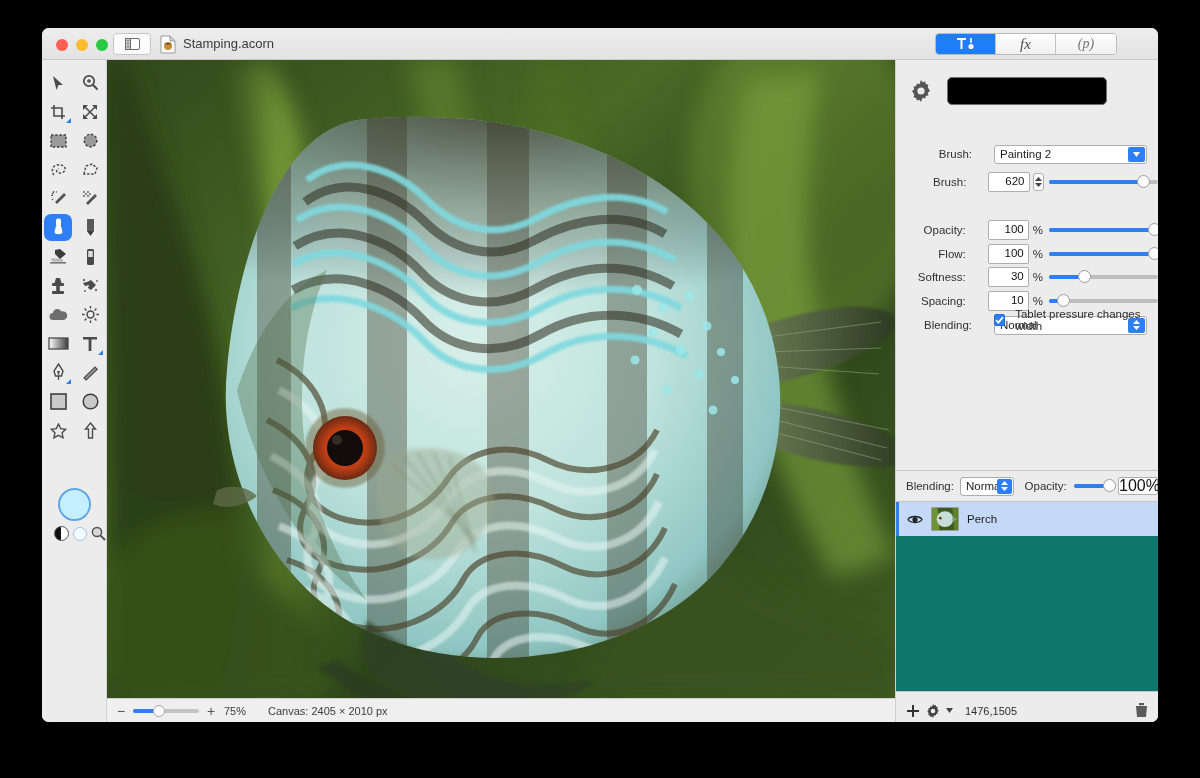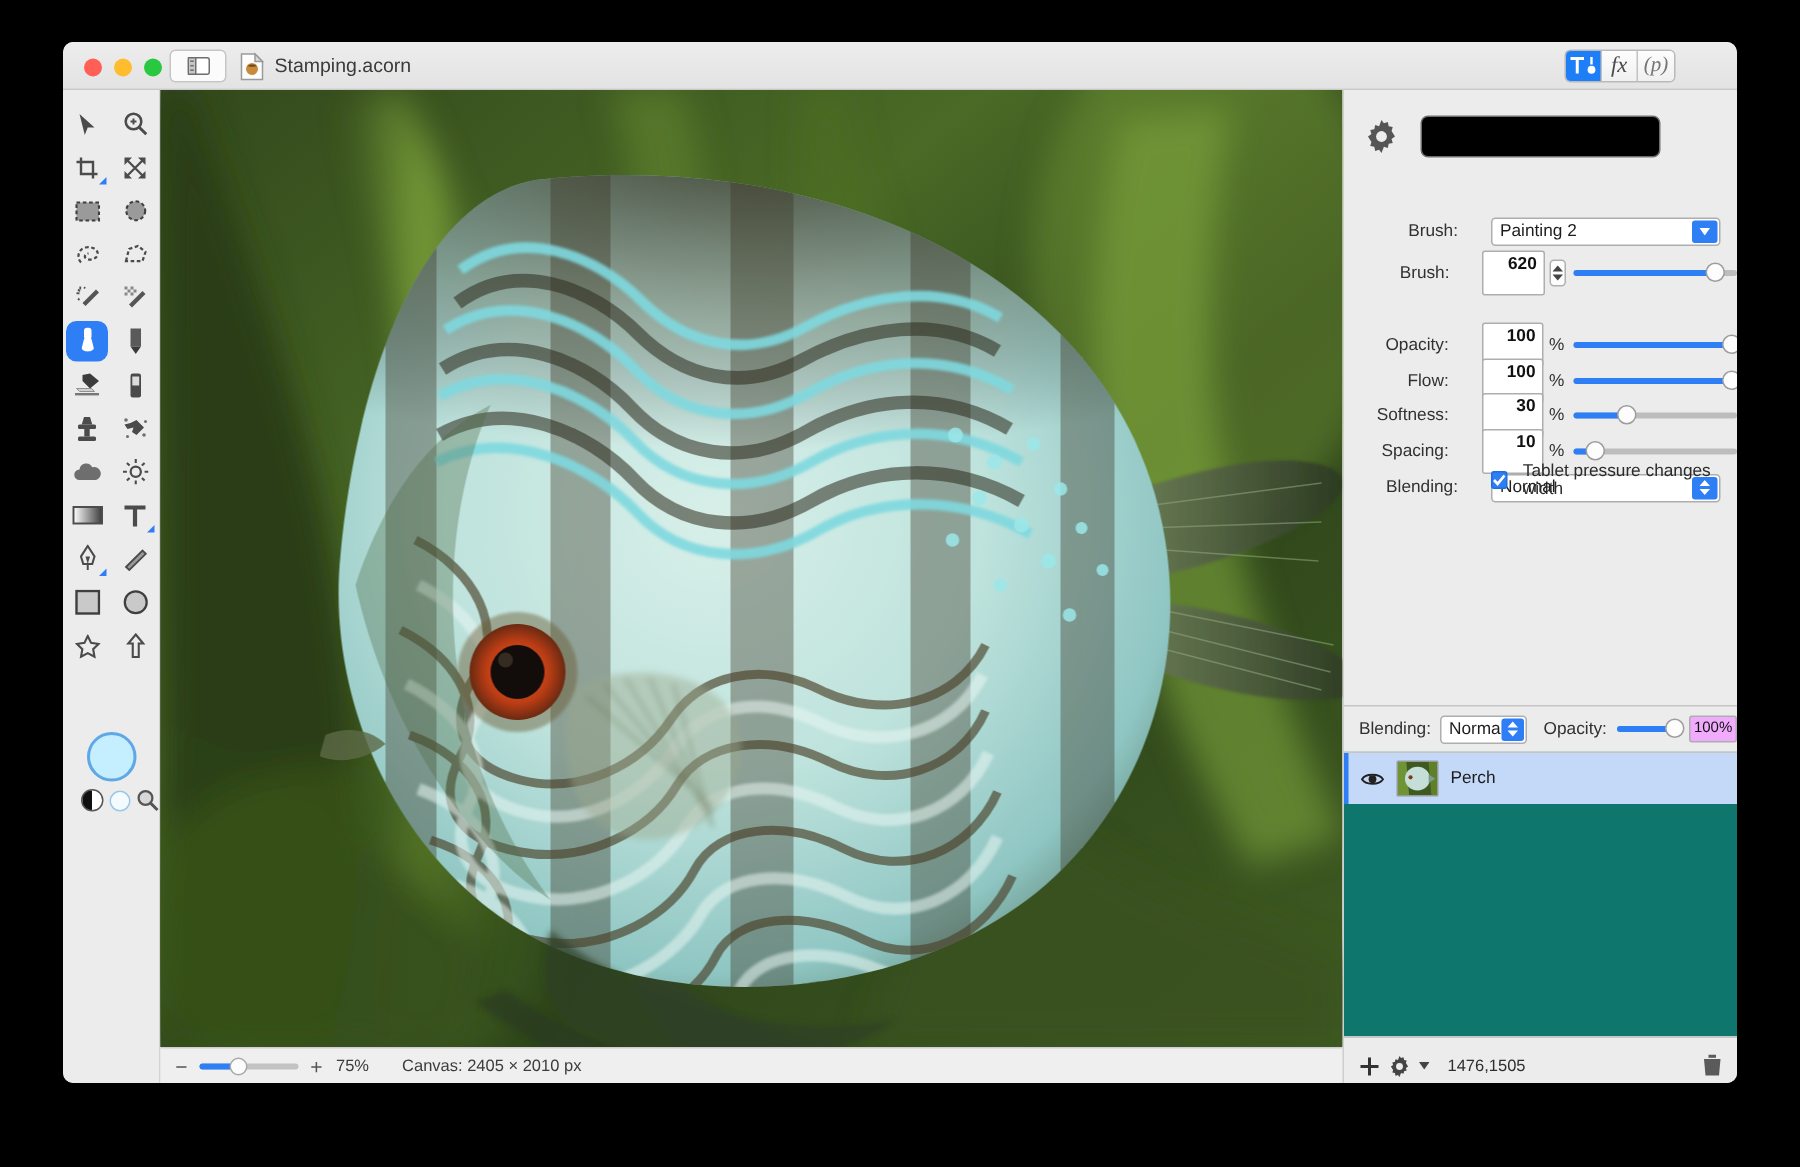--- a/index.html
+++ b/index.html
@@ -47,21 +47,21 @@
   }
 
   
   .segment {
     position: absolute; right: 41px; top: 5px;
     height: 22px; display: flex;
     border: 1px solid #b9b9b9; border-radius: 4px; overflow: hidden;
     background: #f5f5f5;
   }
   .seg {
-    width: 24px; height: 100%;
+    width: 60px; height: 100%;
     display: flex; align-items: center; justify-content: center;
     font-size: 13px; color: #4a4a4a;
     border-right: 1px solid #c2c2c2;
     background: linear-gradient(#fdfdfd,#f0f0f0);
   }
   .seg:last-child { border-right: none; }
   .seg.active { background: #1e7ef7; color: #fff; }
   .seg.fxi { font-style: italic; font-family: "Liberation Serif", serif; font-size: 15px; }
   .seg.pi { font-style: italic; font-family: "Liberation Serif", serif; font-size: 14px; color: #767676; }
 
@@ -164,24 +164,24 @@
     background: #fff; border: 1px solid #aeaeae; border-radius: 3px;
     position: relative; display: flex; align-items: center;
     font-size: 11.5px; color: #1d1d1d; padding-left: 5px;
   }
   .popup .arrowbox {
     position: absolute; right: 1px; top: 1px; width: 17px; height: 15px;
     background: #2e7ff5; border-radius: 2px;
     display: flex; align-items: center; justify-content: center;
   }
   .numfield {
-    width: 44px; height: 30px; background: #fff;
+    width: 44px; height: 20px; background: #fff;
     border: 1px solid #aeaeae; border-radius: 2px;
     font-size: 11.5px; color: #111; text-align: right;
-    padding-right: 4px; line-height: 16px; font-weight: bold;
+    padding-right: 4px; line-height: 16px;
   }
   .stepper {
     width: 12px; height: 18px; margin-left: 3px;
     border: 1px solid #b0b0b0; border-radius: 3px; background: #fdfdfd;
     display: flex; flex-direction: column; align-items: center; justify-content: center;
   }
   .pct { font-size: 11.5px; color: #313131; margin-left: 4px; width: 12px; }
   .slider { position: relative; height: 4px; background: #bdbdbd; border-radius: 2px; margin-left: 5px; }
   .slider .fill { position: absolute; left: 0; top: 0; height: 4px; background: #2e7ff5; border-radius: 2px; }
   .slider .knob {
@@ -209,22 +209,22 @@
     position: relative; display: flex; align-items: center;
     font-size: 11.5px; color: #1d1d1d; padding-left: 5px; margin-left: 6px;
   }
   .mini-popup .arrowbox {
     position: absolute; right: 1px; top: 1px; width: 15px; height: 15px;
     background: #2e7ff5; border-radius: 2px;
     display: flex; align-items: center; justify-content: center;
   }
   .op-slider { position: relative; width: 52px; height: 4px; background: #bdbdbd; border-radius: 2px; margin-left: 7px; }
   .op-field {
-    width: 40px; height: 18px; background: #f0abfc; border: 1px solid #aeaeae; border-radius: 2px;
-    font-size: 10px; color: #111; text-align: center; line-height: 16px; margin-left: 7px;
+    width: 40px; height: 18px; background: #ffffff; border: 1px solid #aeaeae; border-radius: 2px;
+    font-size: 16px; color: #111; text-align: center; line-height: 16px; margin-left: 7px;
   }
   .layer-list {
     position: absolute; left: 0; top: 441px; width: 100%; height: 190px;
     background: #0f766e; border-top: 1px solid #c6c6c6;
   }
   .layer-row {
     height: 34px; background: #c3d9f7;
     border-left: 3px solid #2e7ff5;
     display: flex; align-items: center; padding-left: 8px; gap: 8px;
   }

